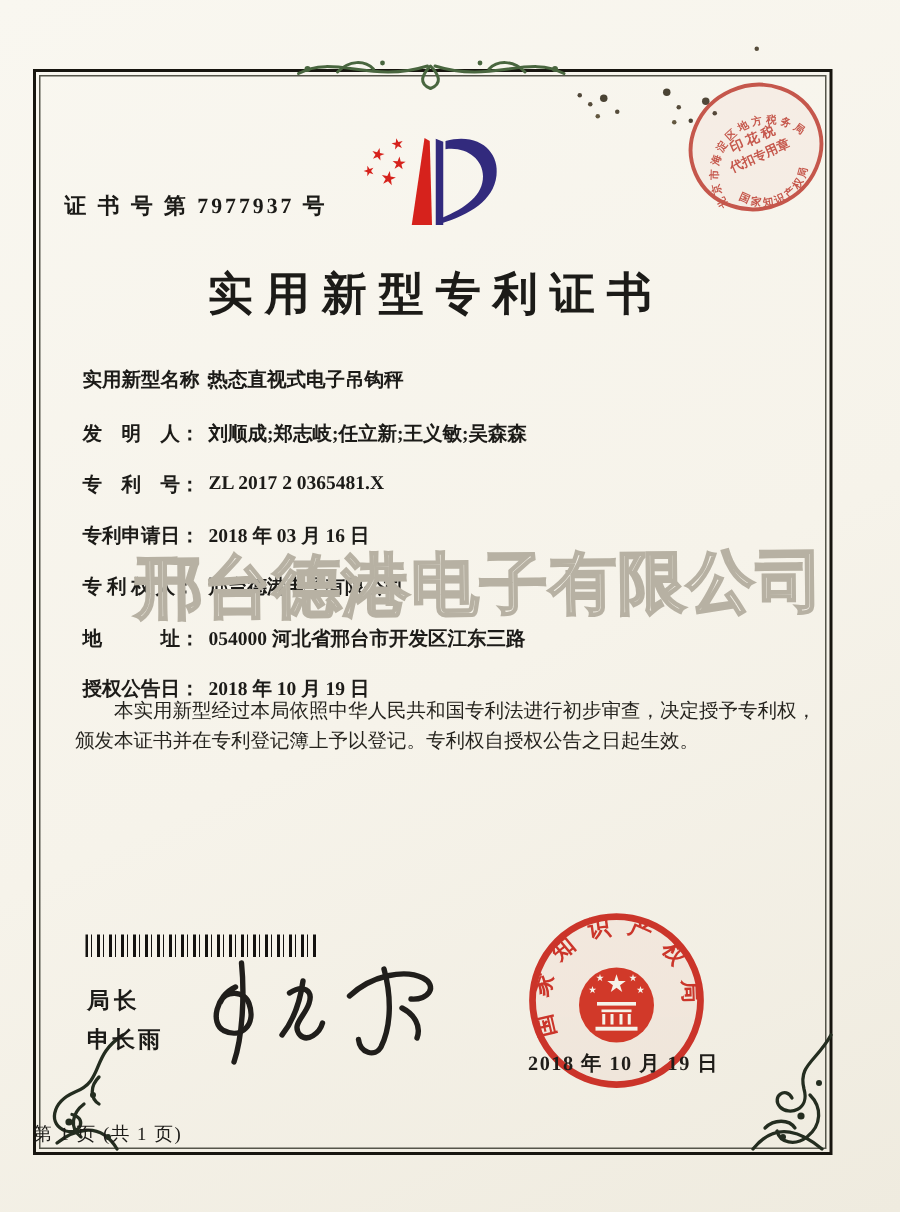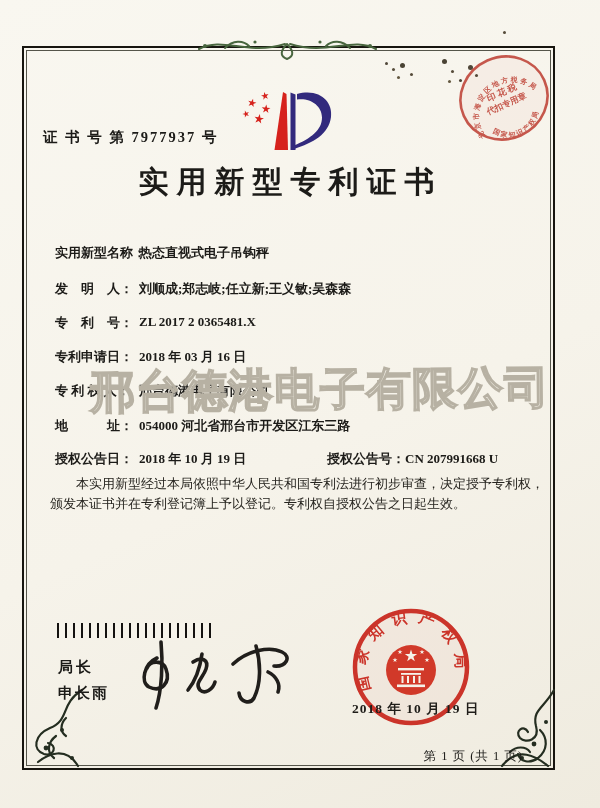--- a/index.html
+++ b/index.html
@@ -7,46 +7,46 @@
     position:relative;width:600px;height:808px;overflow:hidden;
     background:linear-gradient(155deg,#f9f7f0 0%,#f6f3ea 55%,#efebdf 100%);
     font-family:"Liberation Serif","DejaVu Serif",serif;color:#1c1b18;
   }
   .frame{position:absolute;left:22px;top:46px;width:529px;height:720px;
     border:2.5px solid #17150f;z-index:1;}
   .frame-inner{position:absolute;left:2px;top:2px;right:2px;bottom:2px;
     border:1px solid #55554a;}
   .cert-no{position:absolute;left:43px;top:86px;font-size:14.5px;font-weight:bold;
     letter-spacing:2px;z-index:3;margin-top:42px;}
-  .title{position:absolute;left:22px;top:162px;width:529px;text-align:center;
+  .title{position:absolute;left:22px;top:176px;width:529px;text-align:center;
     font-size:30px;font-weight:bold;letter-spacing:8px;text-indent:8px;z-index:3;}
   .row{position:absolute;left:55px;height:18px;font-size:13px;font-weight:bold;z-index:3;white-space:nowrap;}
   .row .label{position:absolute;left:0;white-space:nowrap;}
   .row .value{position:absolute;left:84px;white-space:nowrap;}
   .grant-no{position:absolute;left:327px;top:450px;font-size:13px;font-weight:bold;z-index:3;white-space:nowrap;}
   .watermark{position:absolute;left:90px;top:360px;font-size:45px;font-weight:bold;
     white-space:nowrap;color:rgba(240,236,226,0.55);-webkit-text-stroke:1.5px #b7b1a3;
     transform:rotate(-0.6deg);z-index:6;letter-spacing:1px;}
-  .body-text{position:absolute;left:50px;top:474px;width:494px;font-size:13px;
+  .body-text{position:absolute;left:50px;top:464px;width:494px;font-size:13px;
     line-height:19.5px;text-align:justify;color:#26241f;z-index:3;}
   .body-text p{margin:0;text-indent:2em;}
   .barcode{position:absolute;left:57px;top:623px;width:155px;height:15px;z-index:3;
     background:repeating-linear-gradient(to right,#141210 0px,#141210 2px,#f6f3ea 2px,#f6f3ea 3.5px,
     #141210 3.5px,#141210 4.5px,#f6f3ea 4.5px,#f6f3ea 8px);}
   .director-title{position:absolute;left:58px;top:658px;font-size:15px;font-weight:bold;
     font-family:Liberation Mono, monospace;letter-spacing:3px;z-index:3;}
   .director-name{position:absolute;left:58px;top:684px;font-size:15px;font-weight:bold;
     font-family:"Liberation Sans","DejaVu Sans",sans-serif;letter-spacing:2px;z-index:3;text-align:center;}
   .signature{position:absolute;left:130px;top:638px;z-index:4;}
   .seal{position:absolute;left:345px;top:606px;z-index:4;}
   .seal-date{position:absolute;left:352px;top:700px;font-size:13.5px;font-weight:bold;
     letter-spacing:1px;z-index:7;color:#1f1d19;}
   .tax-stamp{position:absolute;left:452px;top:50px;z-index:4;opacity:0.88;}
-  .footer{position:absolute;left:22px;top:748px;width:461px;text-align:right;
-    font-size:12.5px;letter-spacing:1px;z-index:3;padding-left:40px;}
+  .footer{position:absolute;left:22px;top:748px;width:461px;text-align:left;
+    font-size:12.5px;letter-spacing:1px;z-index:3;}
   .logo{position:absolute;left:238px;top:86px;z-index:3;}
   .flourish-top{position:absolute;left:195px;top:28px;z-index:2;}
   .flourish-bl{position:absolute;left:26px;top:688px;z-index:2;}
   .flourish-br{position:absolute;left:496px;top:686px;z-index:2;}
   .speckles{position:absolute;left:385px;top:62px;width:3px;height:3px;border-radius:50%;
     background:#33291a;z-index:2;opacity:.85;
     box-shadow:7px 6px 0 0 #3a2f1c, 16px 2px 0 1px #2c2414, 25px 11px 0 0 #3a2f1c,
       12px 14px 0 0 #4a3d22, 58px -2px 0 1px #2c2414, 66px 8px 0 0 #3a2f1c,
       74px 17px 0 0 #2c2414, 84px 4px 0 1px #33291a, 63px 18px 0 0 #4a3d22,
       90px 12px 0 0 #33291a, 118px -31px 0 0 #3a2f1c;}
@@ -116,23 +116,20 @@
     <span class="label">专 利 权 人：</span>
     <span class="value">邢台德港电子有限公司</span>
   </div>
   <div class="row" style="top:417px">
     <span class="label">地　　　址：</span>
     <span class="value">054000 河北省邢台市开发区江东三路</span>
   </div>
   <div class="row" style="top:450px">
     <span class="label">授权公告日：</span>
     <span class="value">2018 年 10 月 19 日</span>
-  </div>
-  <div class="grant-no">
-    <span>授权公告号：</span><span>CN 207991668 U</span>
   </div>
 
   <div class="watermark">邢台德港电子有限公司</div>
 
   <div class="body-text">
     <p>本实用新型经过本局依照中华人民共和国专利法进行初步审查，决定授予专利权，颁发本证书并在专利登记簿上予以登记。专利权自授权公告之日起生效。</p>
   </div>
 
   <div class="barcode"></div>
 

